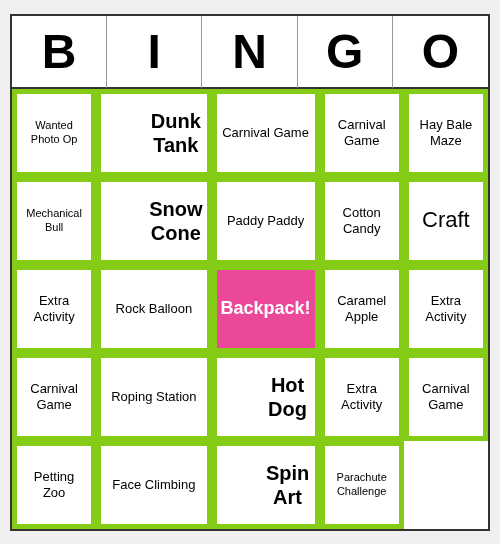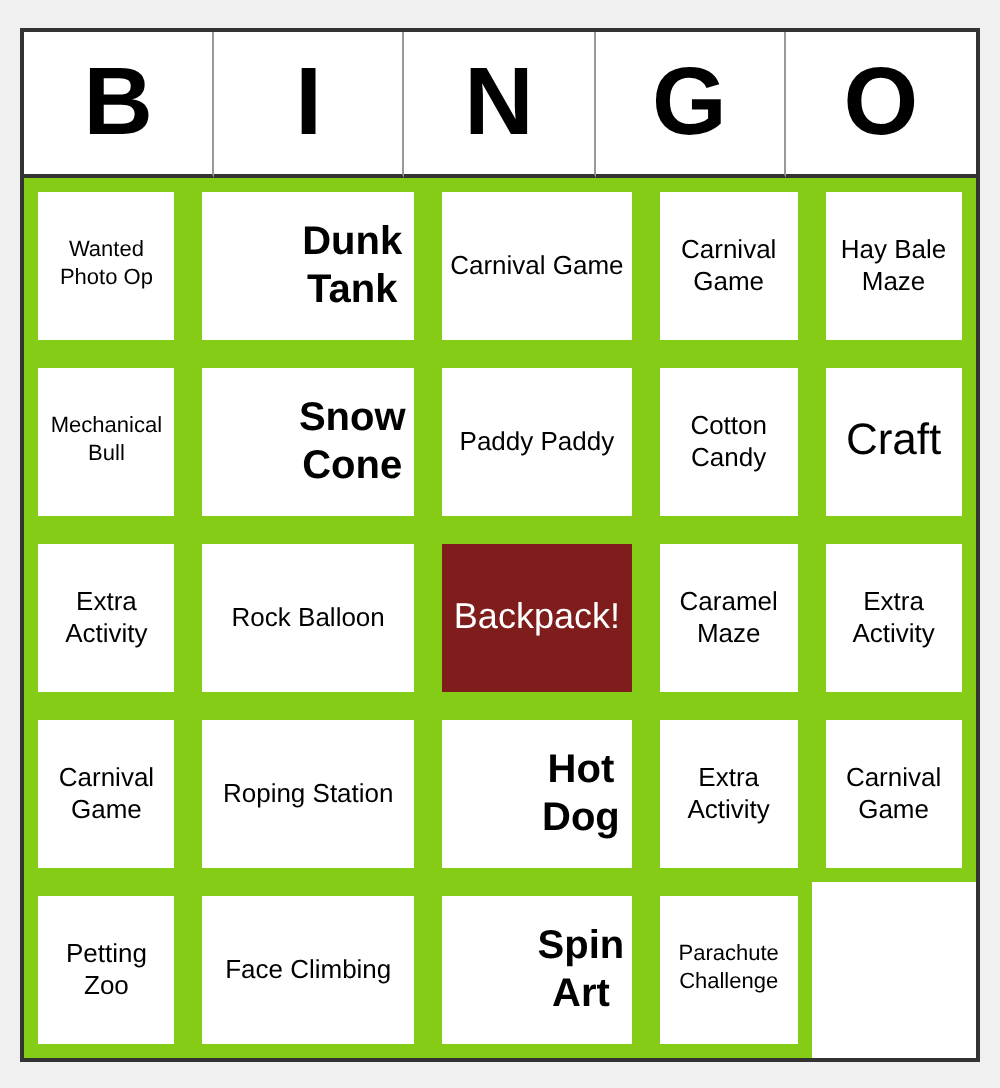--- a/index.html
+++ b/index.html
@@ -28,21 +28,21 @@
       padding: 8px 0;
       border-right: 1px solid #999;
       border-bottom: 2px solid #333;
     }
     .bingo-letter:last-child { border-right: none; }
     .bingo-grid {
       display: grid;
       grid-template-columns: repeat(5, 1fr);
     }
     .bingo-cell {
-      border: 7px solid #84cc16;
+      border: 5px solid #84cc16;
       min-height: 88px;
       display: flex;
       align-items: center;
       justify-content: center;
       text-align: center;
       padding: 4px;
       font-size: 13px;
       line-height: 1.2;
     }
     .bingo-cell.large-text {
@@ -51,23 +51,23 @@
     }
     .bingo-cell.medium-text {
       font-size: 20px;
       font-weight: bold;
       padding-left: 48px;
     }
     .bingo-cell.small-text {
       font-size: 11px;
     }
     .bingo-cell.highlight {
-      background: #7f1d1d;
+      background: #ec4899;
       color: white;
-      font-weight: normal;
+      font-weight: bold;
       font-size: 18px;
     }
   </style>
 </head>
 <body>
 
 <div class="bingo-card">
   <div class="bingo-header">
   <div class="bingo-letter">B</div>
       <div class="bingo-letter">I</div>
@@ -82,21 +82,21 @@
       <div class="bingo-cell">Carnival Game</div>
       <div class="bingo-cell">Hay Bale Maze</div>
       <div class="bingo-cell small-text">Mechanical Bull</div>
       <div class="bingo-cell medium-text">Snow<br>Cone</div>
       <div class="bingo-cell">Paddy Paddy</div>
       <div class="bingo-cell">Cotton Candy</div>
       <div class="bingo-cell large-text">Craft</div>
       <div class="bingo-cell">Extra Activity</div>
       <div class="bingo-cell">Rock Balloon</div>
       <div class="bingo-cell highlight">Backpack!</div>
-      <div class="bingo-cell">Caramel Maze</div>
+      <div class="bingo-cell">Caramel Apple</div>
       <div class="bingo-cell">Extra Activity</div>
       <div class="bingo-cell">Carnival Game</div>
       <div class="bingo-cell">Roping Station</div>
       <div class="bingo-cell medium-text">Hot<br>Dog</div>
       <div class="bingo-cell">Extra Activity</div>
       <div class="bingo-cell">Carnival Game</div>
       <div class="bingo-cell">Petting Zoo</div>
       <div class="bingo-cell">Face Climbing</div>
       <div class="bingo-cell medium-text">Spin<br>Art</div>
       <div class="bingo-cell small-text">Parachute Challenge</div>

